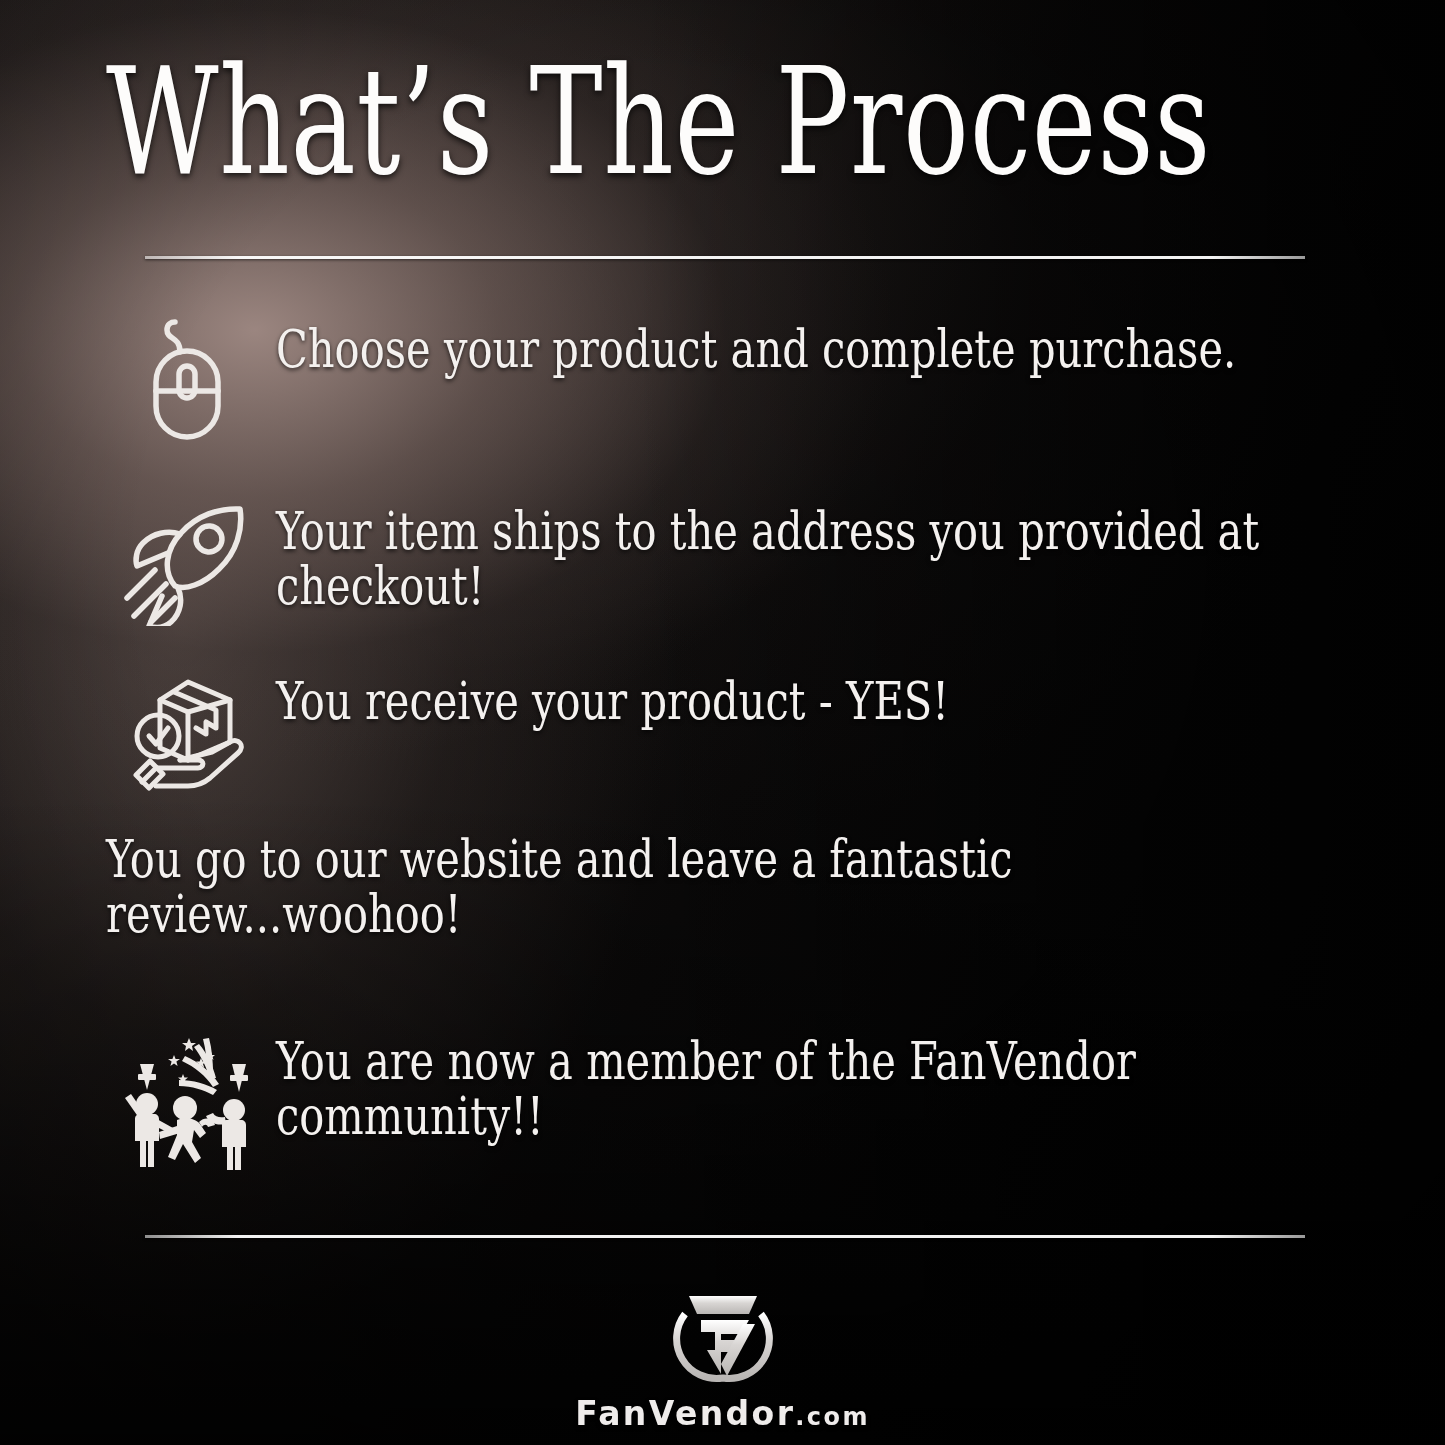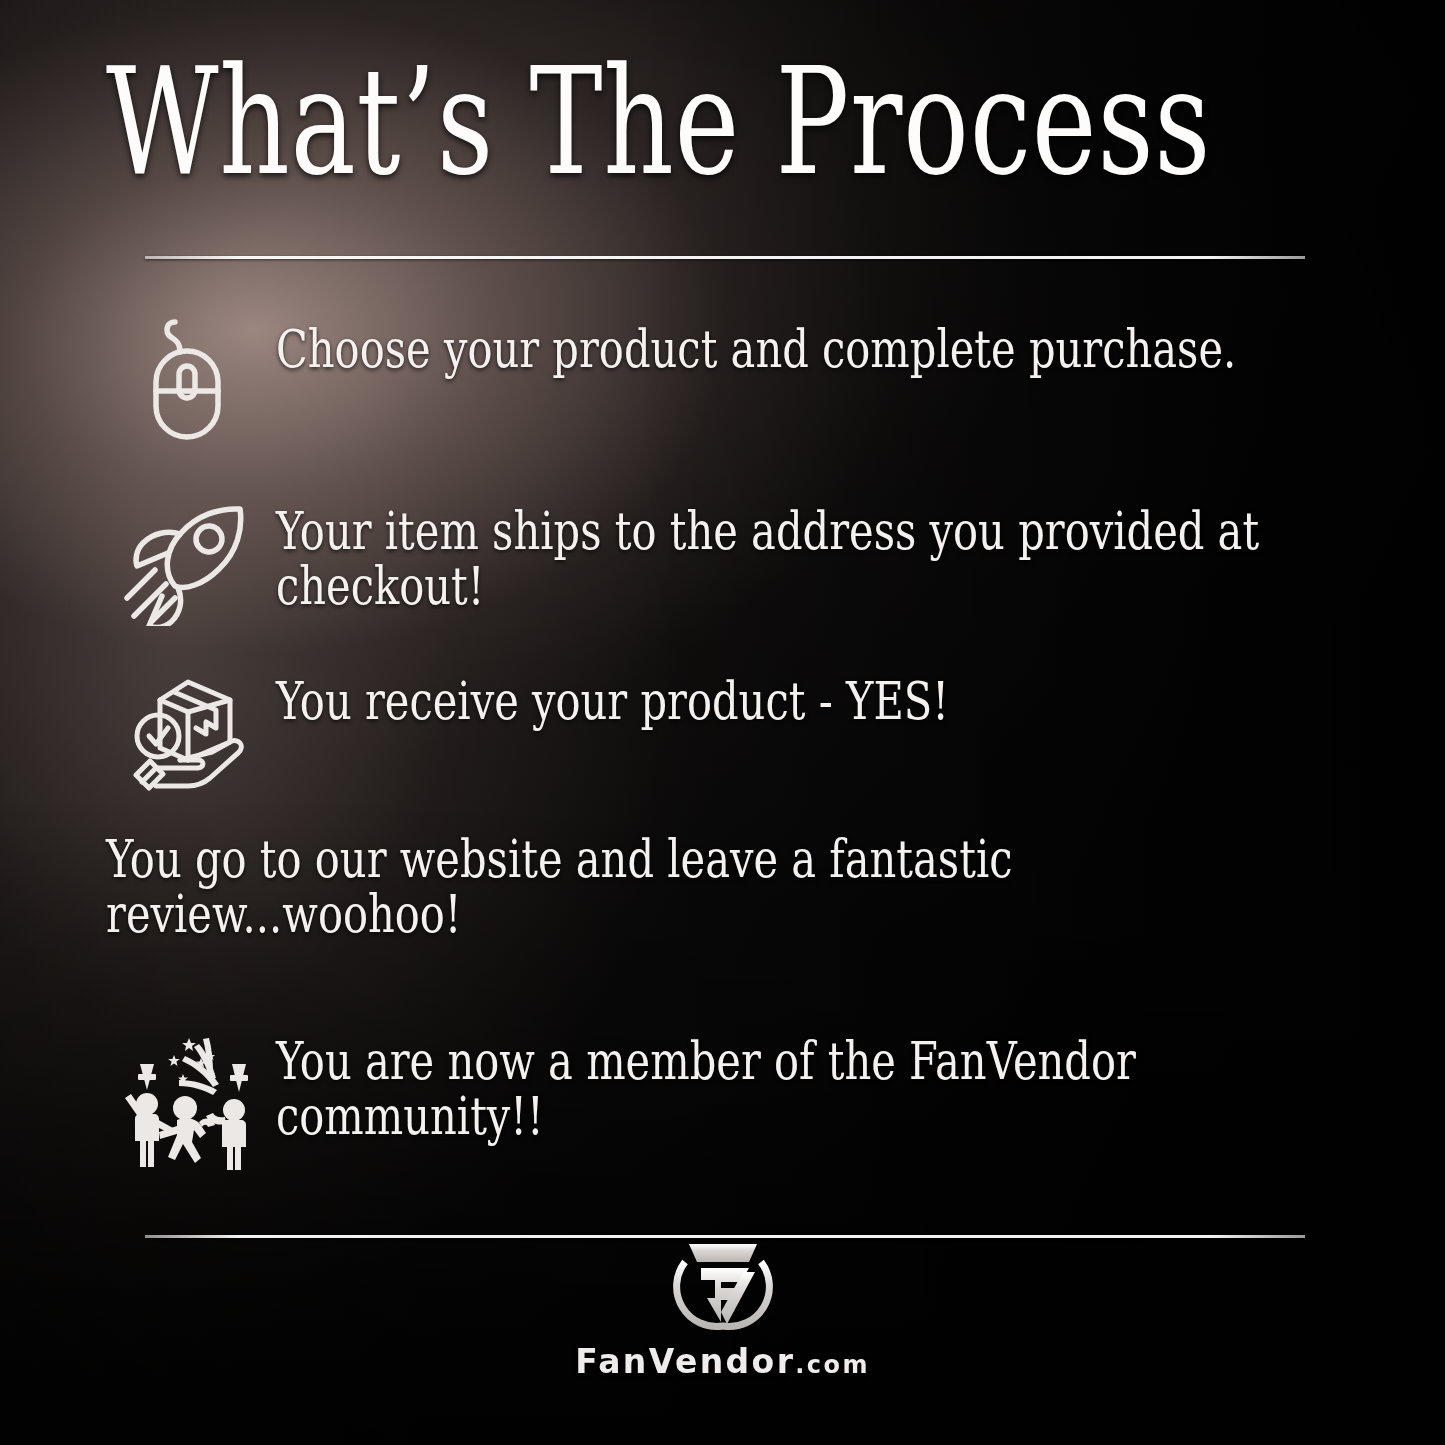--- a/index.html
+++ b/index.html
@@ -77,21 +77,21 @@
     line-height:1.06;
     transform:scaleX(0.80);
     transform-origin:left top;
     width:1360px;
     text-shadow:0 2px 5px rgba(0,0,0,0.7);
     padding-top:4px;
   }
 
   
   .footer{
-    position:absolute;left:0;top:1236px;width:1445px;
+    position:absolute;left:0;top:1288px;width:1445px;
     display:flex;flex-direction:column;align-items:center;
   }
   .logo-mark{width:104px;height:96px;}
   .logo-word{
     margin-top:10px;
     color:#efeceb;
     font-family:"DejaVu Sans", sans-serif;
     font-weight:700;
     font-size:33px;
     letter-spacing:2.4px;

